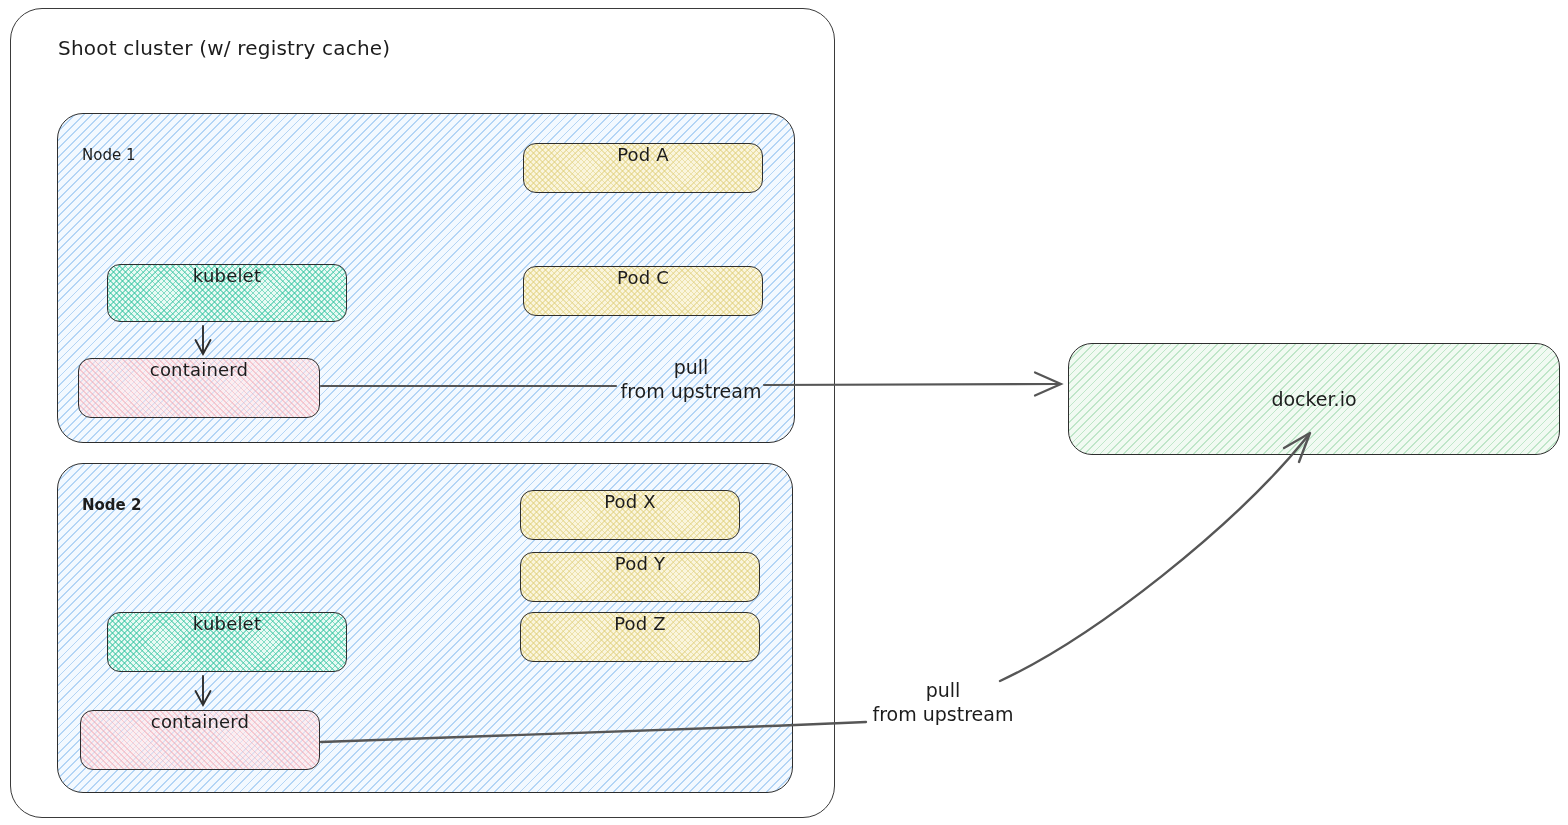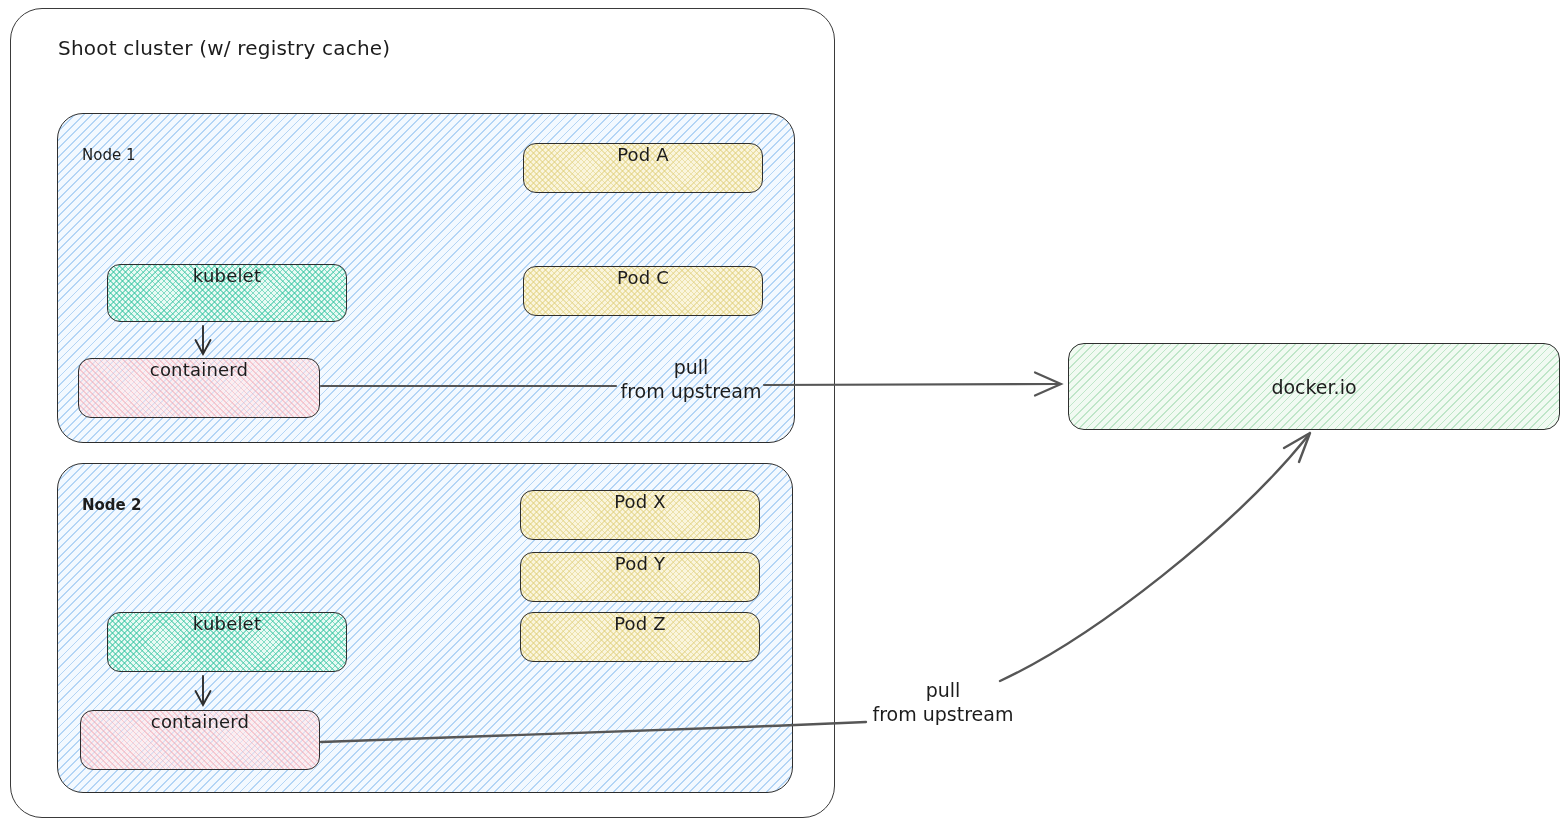--- a/index.html
+++ b/index.html
@@ -55,28 +55,28 @@
   }
 
   .kubelet1{left:85px;top:264px;width:240px;height:58px;}
   .containerd1{left:78px;top:358px;width:242px;height:60px;}
   .pod-a{left:523px;top:143px;width:240px;height:50px;}
   .pod-b{left:523px;top:205px;width:240px;height:50px;}
   .pod-c{left:523px;top:266px;width:240px;height:50px;}
 
   .kubelet2{left:85px;top:612px;width:240px;height:60px;}
   .containerd2{left:80px;top:710px;width:240px;height:60px;}
-  .pod-x{left:520px;top:490px;width:240px;height:50px;}
+  .pod-x{left:520px;top:490px;width:220px;height:50px;}
   .pod-y{left:520px;top:552px;width:240px;height:50px;}
   .pod-z{left:520px;top:612px;width:240px;height:50px;}
 
   
   .registry-box{
-    left:1068px;top:343px;width:492px;height:87px;
-    border:1.7px solid #2e2e2e;border-radius:16px;z-index:2;
+    left:1068px;top:343px;width:492px;height:112px;
+    border:1.7px solid #2e2e2e;border-radius:24px;z-index:2;
     background-color:#f1faf2;
     background-image:repeating-linear-gradient(135deg,
       rgba(130,205,150,0.45) 0 1.2px, transparent 1.2px 5.5px);
     display:flex;align-items:center;justify-content:center;
     font-size:19px;
   }
 
   
   .edge-label{
     width:190px;text-align:center;font-size:19px;line-height:24px;z-index:4;

